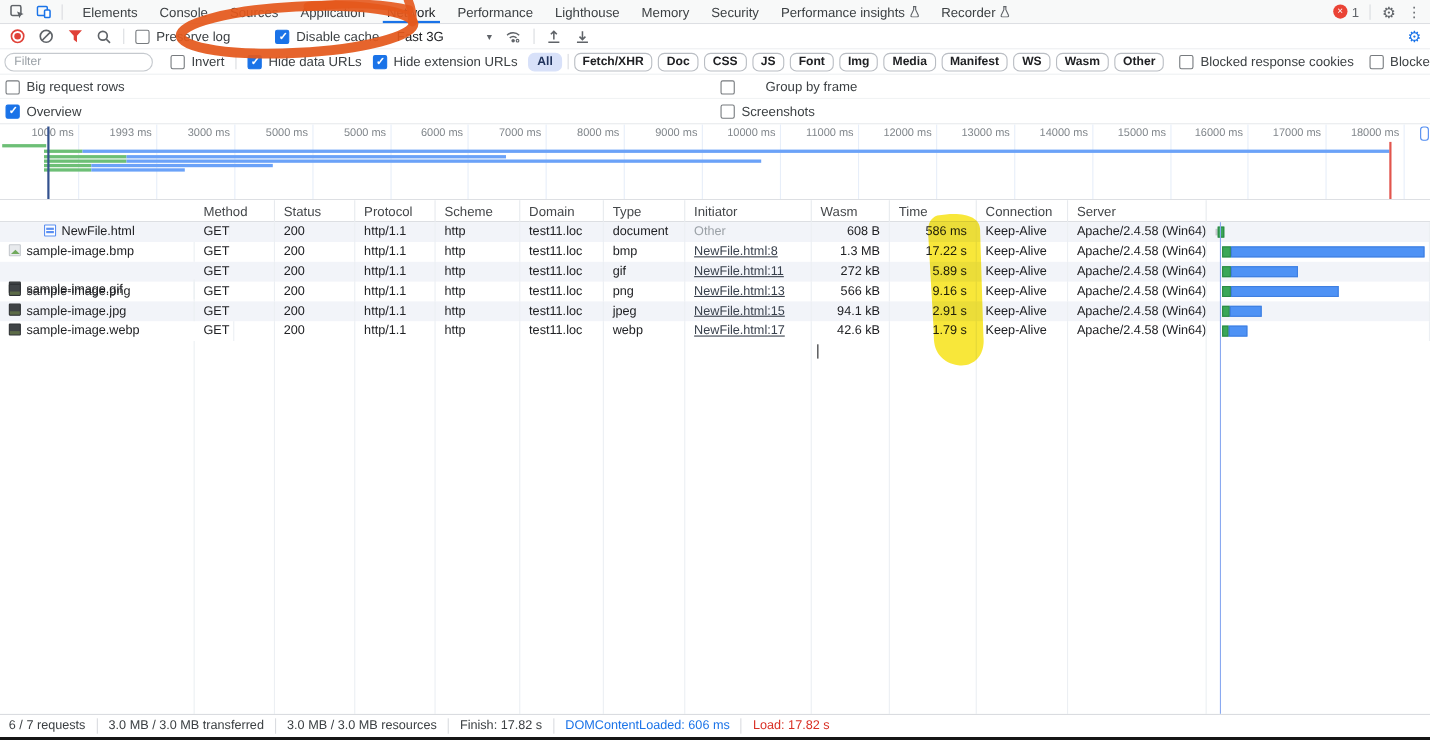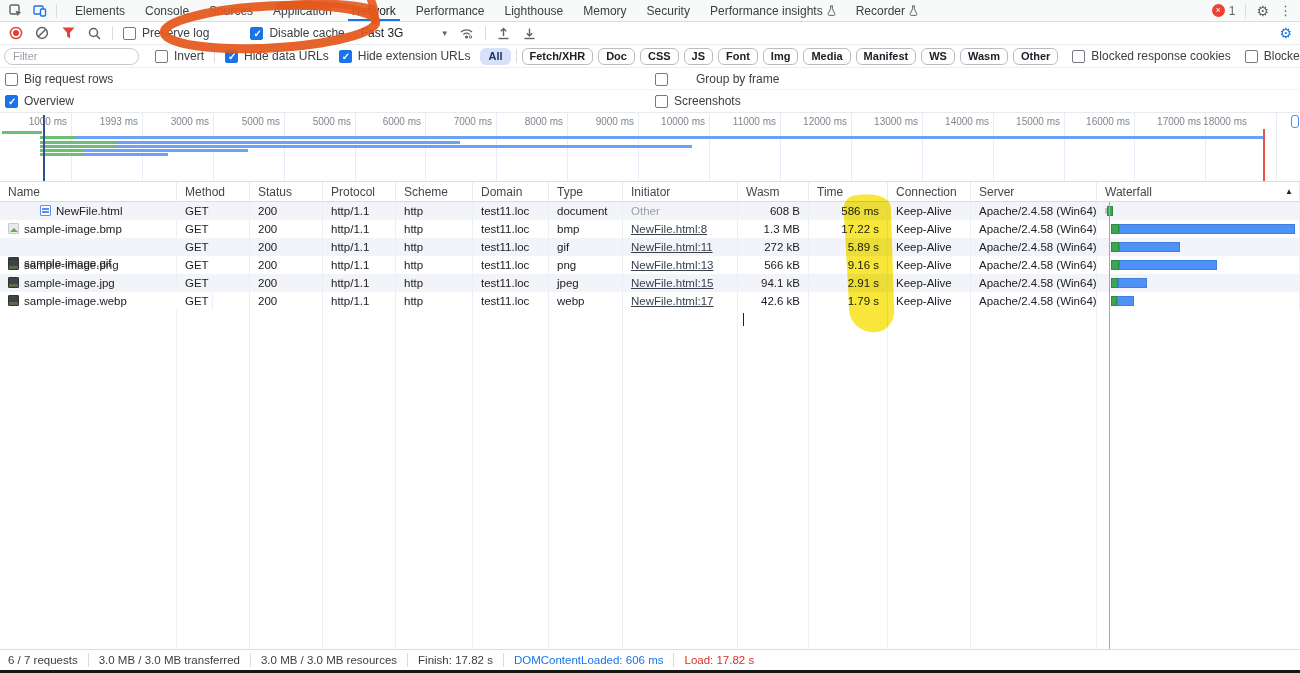--- a/index.html
+++ b/index.html
@@ -314,52 +314,50 @@
     <div class="tick-label" style="left: 856px;">13000 ms</div>
     <div class="grid-v" style="left: 993px;"></div>
     <div class="tick-label" style="left: 927px;">14000 ms</div>
     <div class="grid-v" style="left: 1064px;"></div>
     <div class="tick-label" style="left: 998px; text-align: right;">15000 ms</div>
     <div class="grid-v" style="left: 1134px;"></div>
     <div class="tick-label" style="left: 1068px;">16000 ms</div>
     <div class="grid-v" style="left: 1205px;"></div>
     <div class="tick-label" style="left: 1139px;">17000 ms</div>
     <div class="grid-v" style="left: 1276px;"></div>
-    <div class="tick-label" style="left: 1185px;">18000 ms</div>
+    <div class="tick-label" style="left: 1210px;">18000 ms</div>
     <div class="ov-bar ov-green" style="top: 18px; left: 2px; width: 40px;"></div>
     <div class="ov-bar ov-green" style="top: 23px; left: 40px; width: 35px;"></div>
     <div class="ov-bar ov-blue" style="top: 23px; left: 75px; width: 1188px;"></div>
     <div class="ov-bar ov-green" style="top: 28px; left: 40px; width: 75px;"></div>
     <div class="ov-bar ov-blue" style="top: 28px; left: 115px; width: 345px;"></div>
     <div class="ov-bar ov-green" style="top: 32px; left: 40px; width: 75px;"></div>
     <div class="ov-bar ov-blue" style="top: 32px; left: 115px; width: 577px;"></div>
     <div class="ov-bar ov-green" style="top: 36px; left: 40px; width: 43px;"></div>
     <div class="ov-bar ov-blue" style="top: 36px; left: 83px; width: 165px;"></div>
     <div class="ov-bar ov-green" style="top: 40px; left: 40px; width: 43px;"></div>
     <div class="ov-bar ov-blue" style="top: 40px; left: 83px; width: 85px;"></div>
     <div class="ov-dcl" style="left: 43px; top: 2px; height: 67px;"></div>
     <div class="ov-load" style="left: 1263px; top: 16px; height: 53px;"></div>
     <div class="ov-handle" style="left: 1291px; top: 2px;"></div>
   </div>
 
 <div class="nettable" id="netTable">
   <div class="thead" id="theadRow">
-      <div class="hcell" style="left: 0px; width: 177px;"><span>Name</span></div>
       <div class="hcell" style="left: 177px; width: 73px;"><span>Method</span></div>
       <div class="hcell" style="left: 250px; width: 73px;"><span>Status</span></div>
       <div class="hcell" style="left: 323px; width: 73px;"><span>Protocol</span></div>
       <div class="hcell" style="left: 396px; width: 77px;"><span>Scheme</span></div>
       <div class="hcell" style="left: 473px; width: 76px;"><span>Domain</span></div>
       <div class="hcell" style="left: 549px; width: 74px;"><span>Type</span></div>
       <div class="hcell" style="left: 623px; width: 115px;"><span>Initiator</span></div>
       <div class="hcell" style="left: 738px; width: 71px;"><span>Wasm</span></div>
       <div class="hcell" style="left: 809px; width: 79px;"><span>Time</span></div>
       <div class="hcell" style="left: 888px; width: 83px;"><span>Connection</span></div>
       <div class="hcell" style="left: 971px; width: 126px;"><span>Server</span></div>
-      <div class="hcell" style="left: 1097px; width: 203px;"><span>Waterfall</span><span class="sort-arr">▲</span></div>
     </div>
   <div id="rowsWrap">
       <div class="trow striped" style="top: 20px;">
         <div class="tcell" style="left: 0px; width: 177px; margin-left: 32px;"><span class="name-ic ic-doc"></span><span>NewFile.html</span></div>
         <div class="tcell" style="left: 177px; width: 73px;">GET</div>
         <div class="tcell" style="left: 250px; width: 73px;">200</div>
         <div class="tcell" style="left: 323px; width: 73px;">http/1.1</div>
         <div class="tcell" style="left: 396px; width: 77px;">http</div>
         <div class="tcell" style="left: 473px; width: 76px;">test11.loc</div>
         <div class="tcell" style="left: 549px; width: 74px;">document</div>

